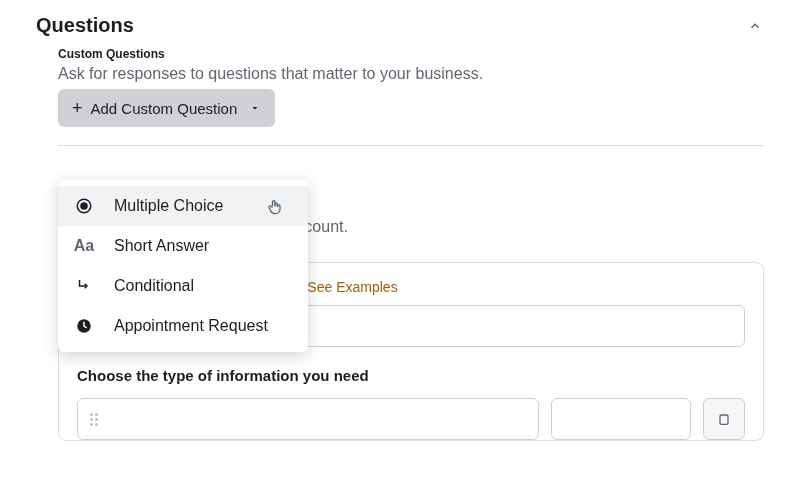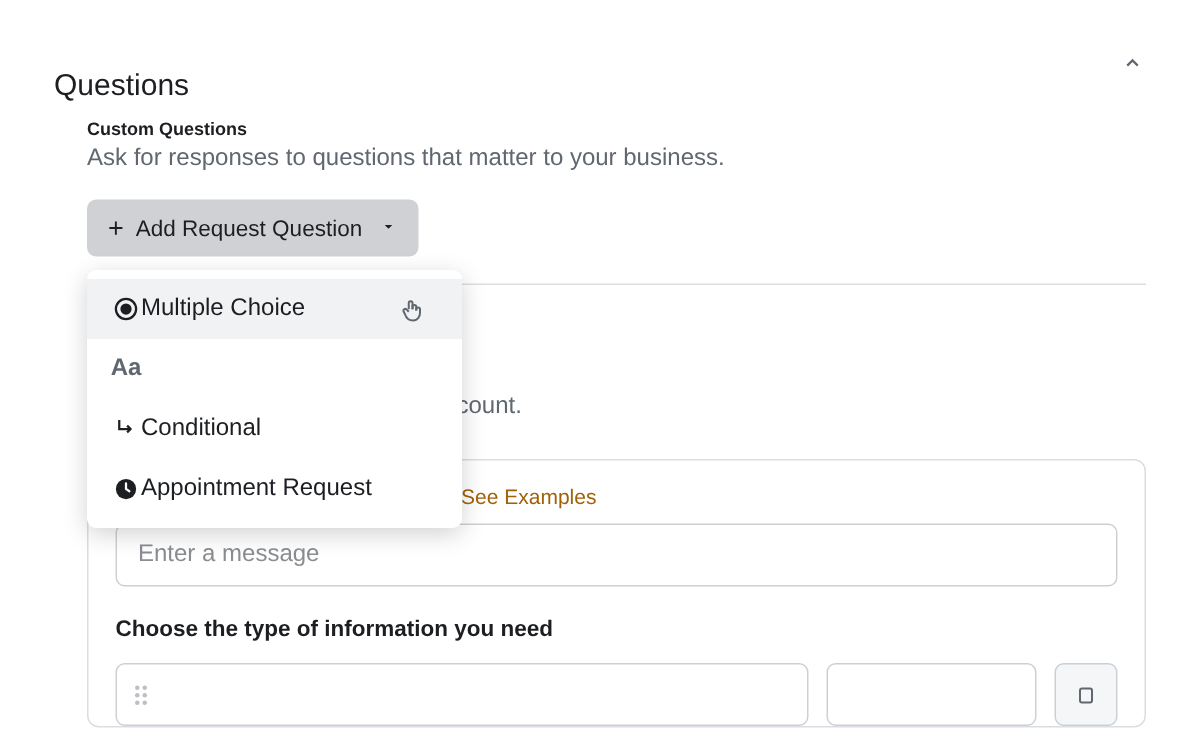--- a/index.html
+++ b/index.html
@@ -16,40 +16,39 @@
       position: relative;
     }
     .section-header {
       display: flex;
       align-items: center;
       justify-content: space-between;
       margin-bottom: 10px;
     }
     .section-title {
       font-size: 20px;
-      font-weight: 400;
-      margin-top: 32px;
+      font-weight: 700;
     }
     .chevron-up {
       width: 18px; height: 18px;
       display:flex; align-items:center; justify-content:center;
       color:#606770;
     }
     .sub-block {
       padding-left: 22px;
     }
     .sub-title {
       font-size: 12px;
       font-weight: 700;
       margin-bottom: 4px;
     }
     .sub-desc {
       font-size: 16px;
       color: #606770;
-      margin-bottom: 18px;
+      margin-bottom: 6px;
     }
     .add-btn {
       display: inline-flex;
       align-items: center;
       gap: 8px;
       background: #cfd1d5;
       border: none;
       border-radius: 6px;
       padding: 10px 14px;
       font-size: 15px;
@@ -71,21 +70,21 @@
       width: 250px;
       background: #fff;
       border-radius: 6px;
       box-shadow: 0 4px 16px rgba(0,0,0,0.18);
       padding: 6px 0;
       z-index: 10;
     }
     .dd-item {
       display: flex;
       align-items: center;
-      gap: 0;
+      gap: 20px;
       padding: 10px 16px;
       font-size: 16px;
       cursor: pointer;
     }
     .dd-item.hover {
       background: #f1f2f4;
     }
     .dd-icon {
       width: 20px; height: 20px;
       display:flex; align-items:center; justify-content:center;
@@ -202,21 +201,21 @@
         </svg>
     </div>
   </div>
 
   <div class="sub-block">
     <div class="sub-title">Custom Questions</div>
     <div class="sub-desc">Ask for responses to questions that matter to your business.</div>
 
     <button class="add-btn">
       <span class="plus">+</span>
-      <span>Add Request Question</span>
+      <span>Add Custom Question</span>
       <span class="caret">
         <svg width="12" height="12" viewBox="0 0 24 24" fill="currentColor">
             <path d="M7 10l5 5 5-5z"></path>
           </svg>
       </span>
     </button>
   </div>
 
   <hr class="divider">
 
@@ -225,20 +224,21 @@
       <span class="dd-icon">
         <svg width="18" height="18" viewBox="0 0 24 24" fill="none" stroke="#1c1e21" stroke-width="2">
             <circle cx="12" cy="12" r="9"></circle>
             <circle cx="12" cy="12" r="4" fill="#1c1e21"></circle>
           </svg>
       </span>
       <span>Multiple Choice</span>
     </div>
     <div class="dd-item">
       <span class="dd-icon" style="font-size:16px;color:#606770;font-weight:600;">Aa</span>
+      <span>Short Answer</span>
     </div>
     <div class="dd-item">
       <span class="dd-icon">
         <svg width="18" height="18" viewBox="0 0 24 24" fill="none" stroke="#1c1e21" stroke-width="2">
             <path d="M6 4v8h10"></path>
             <path d="M13 9l3 3-3 3"></path>
           </svg>
       </span>
       <span>Conditional</span>
     </div>

